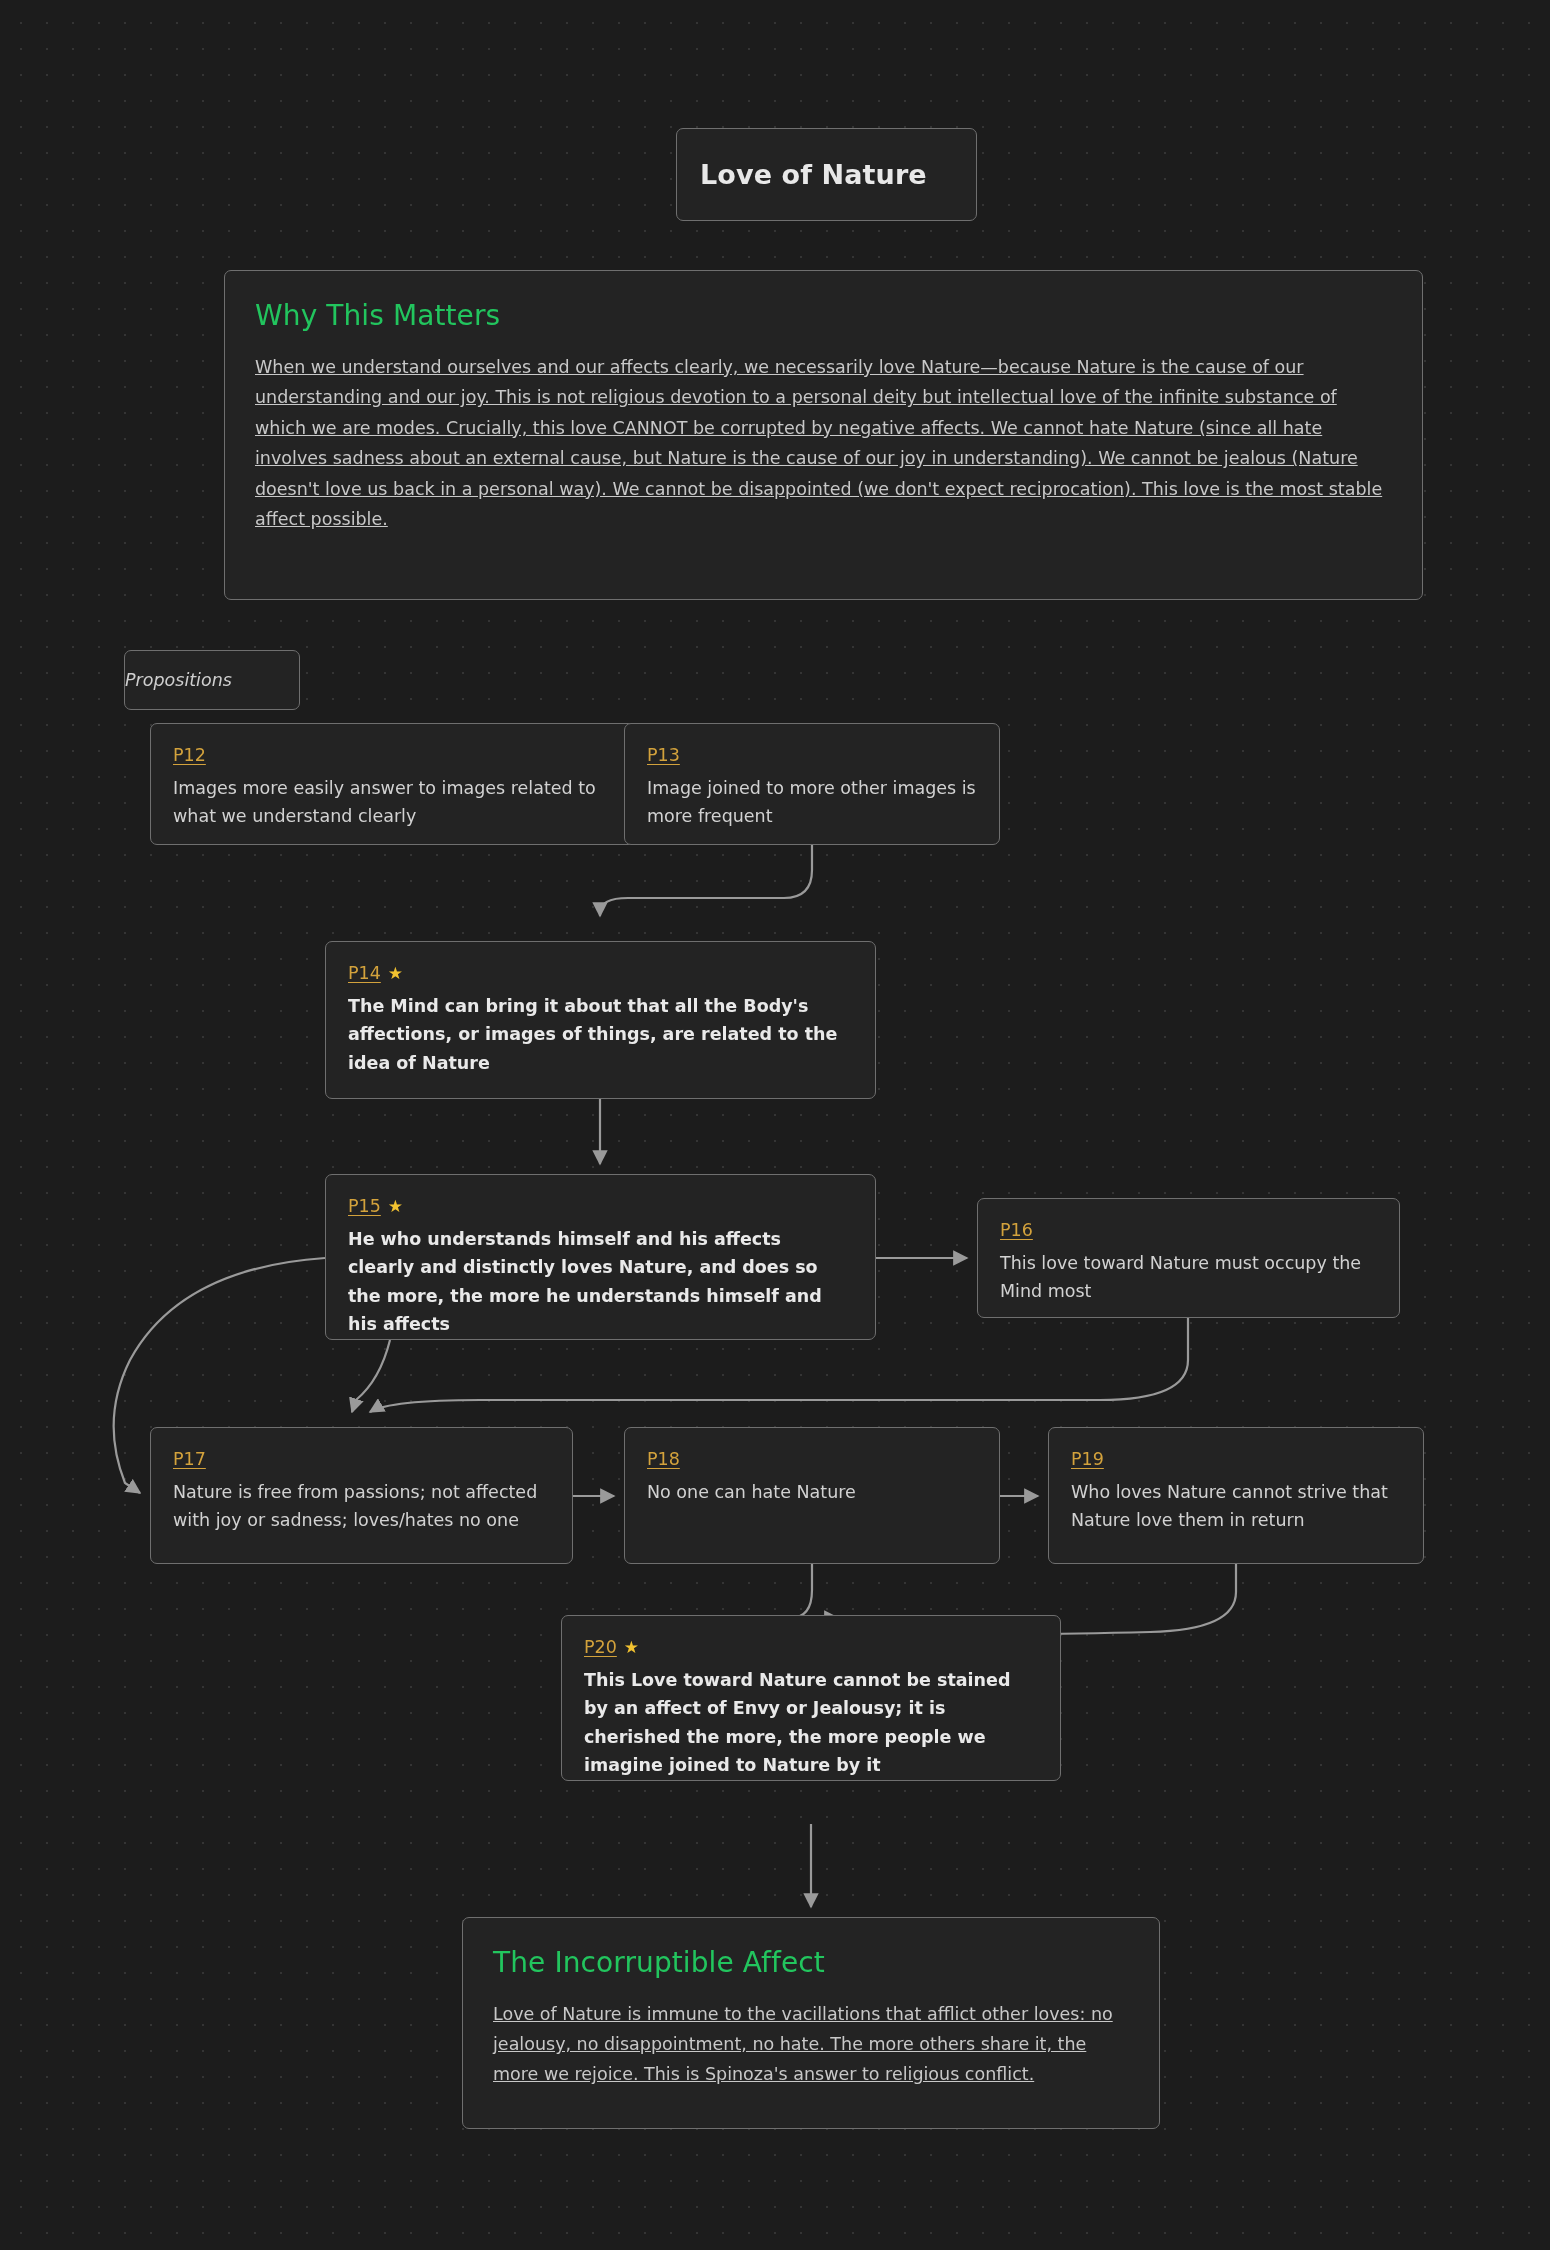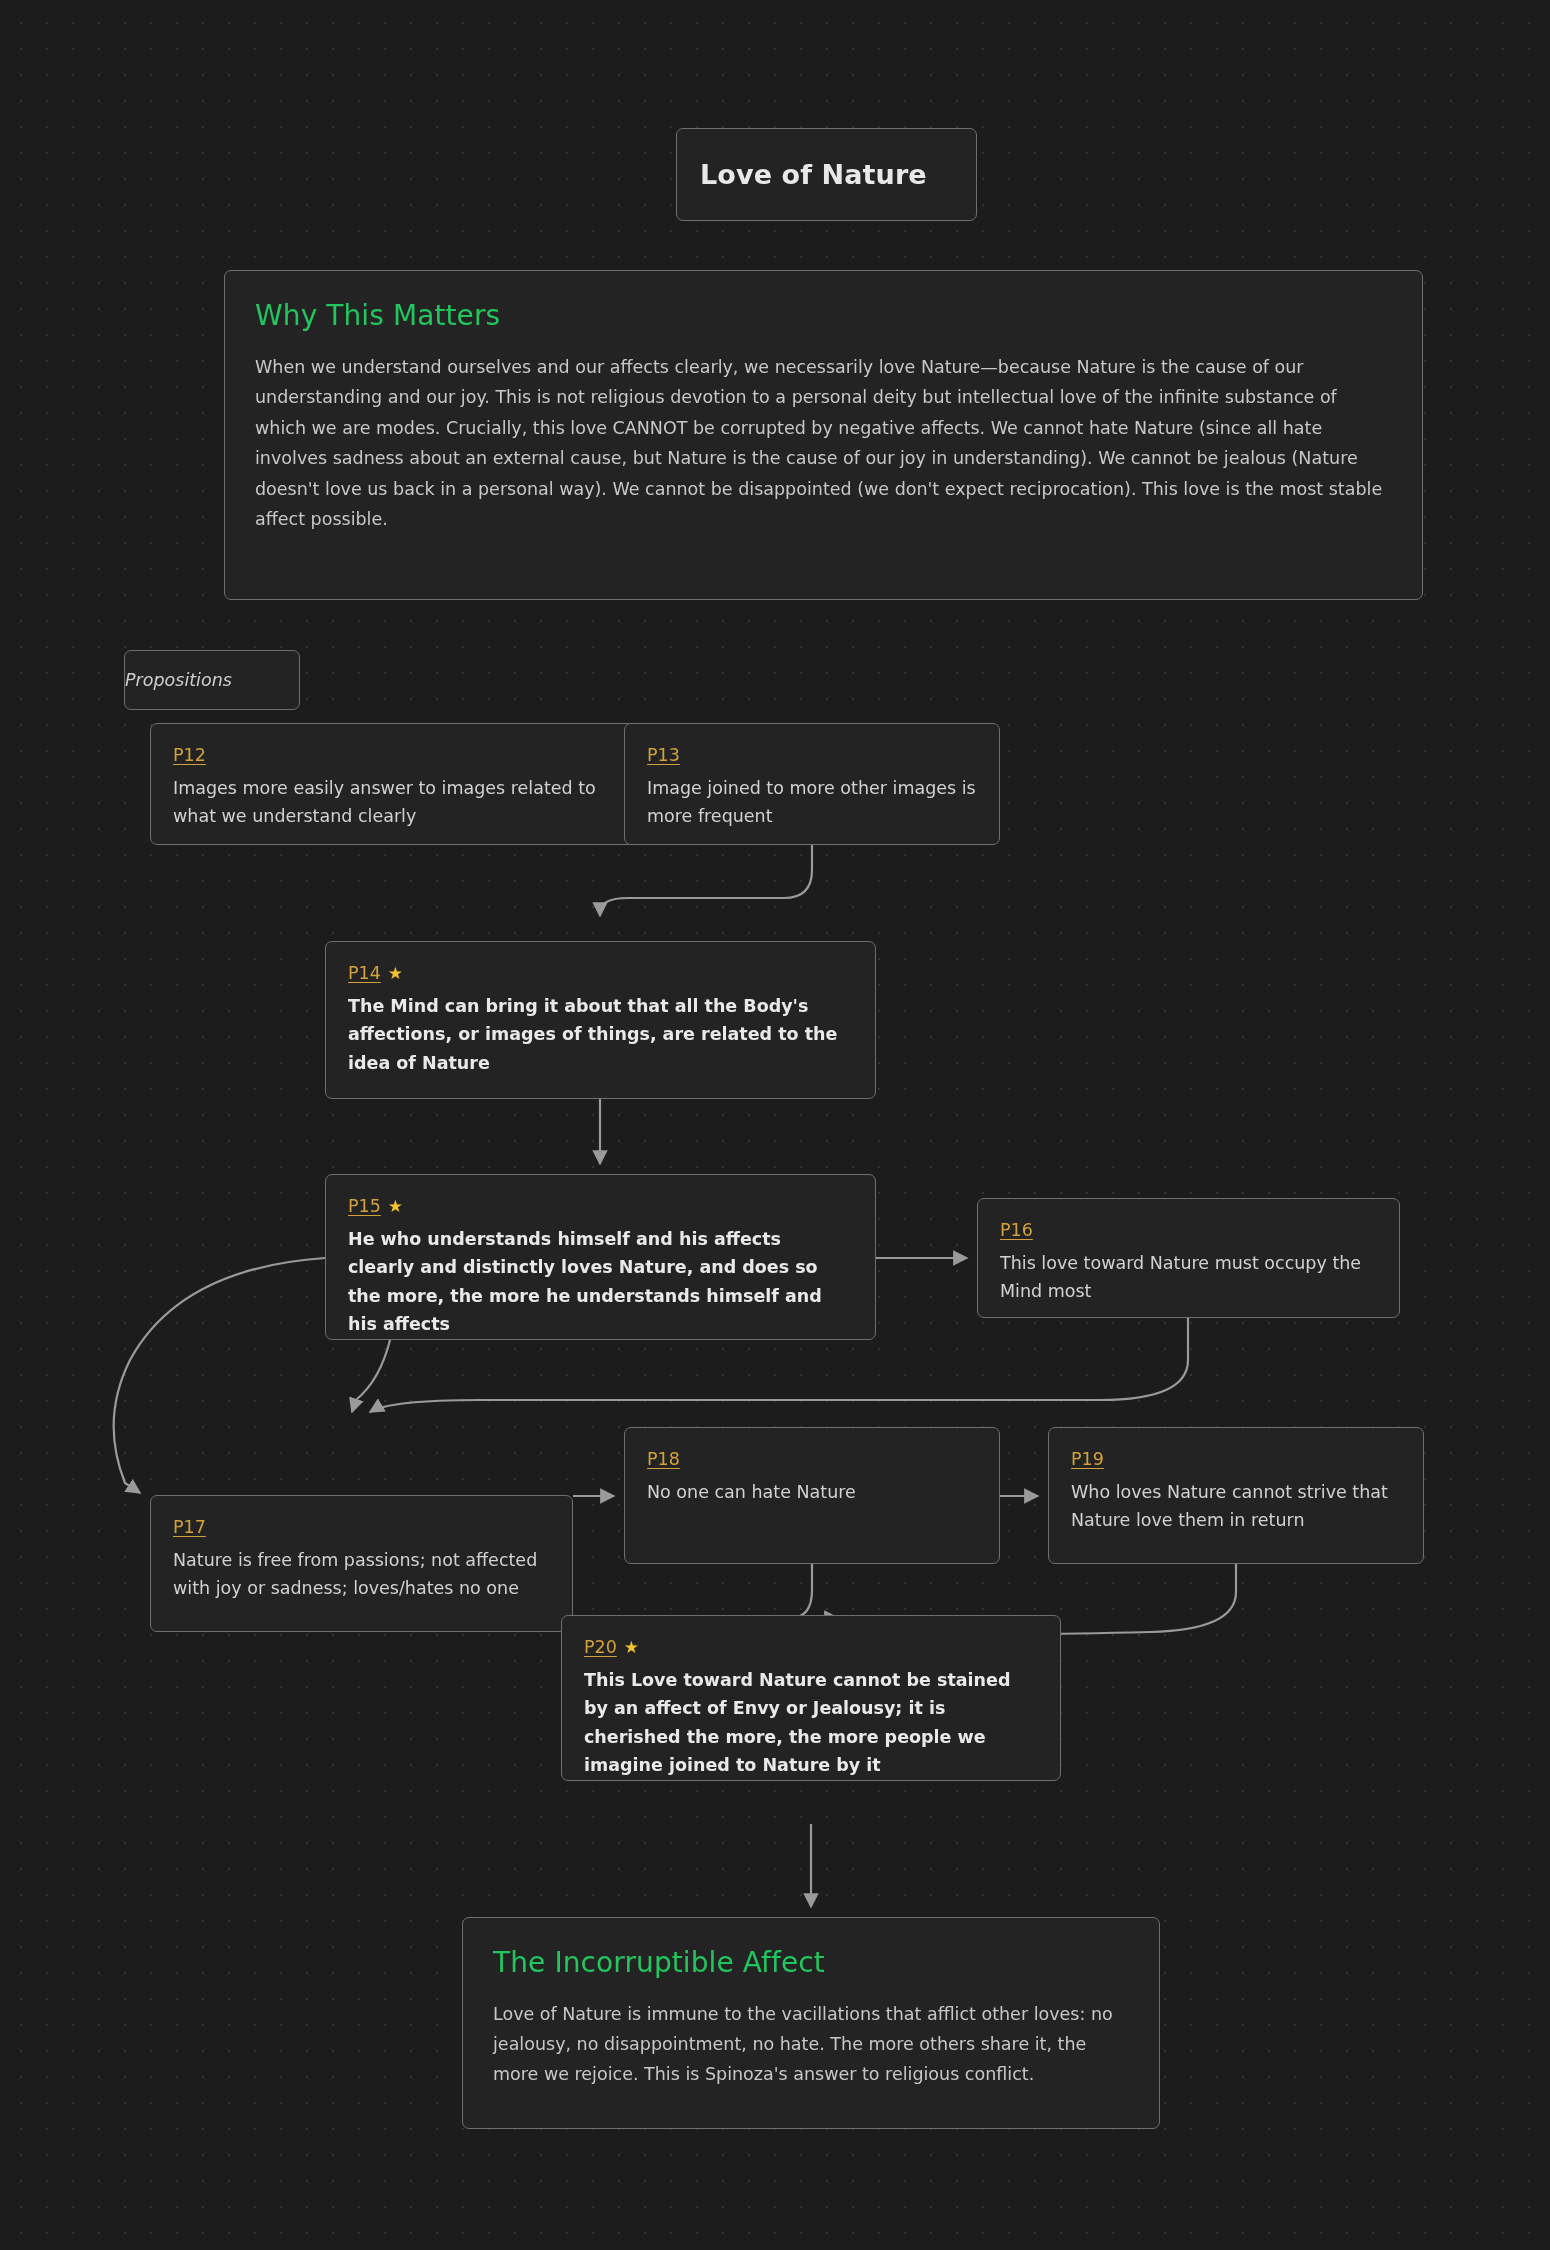--- a/index.html
+++ b/index.html
@@ -52,20 +52,21 @@
     font-size: 28px;
     font-weight: normal;
     color: #22c55e;
     margin-bottom: 20px;
     letter-spacing: 0.1px;
   }
   .panel p {
     font-size: 17.5px;
     line-height: 1.74;
     color: #c8c8c8;
+    text-decoration: underline;
   }
   .why-node {
     left: 224px; top: 270px;
     width: 1199px; height: 330px;
   }
   .badge-node {
     left: 124px; top: 650px;
     width: 176px; height: 60px;
     display: flex; align-items: center;
   }
@@ -101,21 +102,21 @@
   }
   .prop.key .body {
     font-weight: bold;
     color: #e9e9e9;
   }
   .n-p12 { left: 150px; top: 723px; width: 485px; height: 122px; }
   .n-p13 { left: 624px; top: 723px; width: 376px; height: 122px; }
   .n-p14 { left: 325px; top: 925px; width: 551px; height: 158px; margin-top: 16px; }
   .n-p15 { left: 325px; top: 1174px; width: 551px; height: 166px; }
   .n-p16 { left: 977px; top: 1198px; width: 423px; height: 120px; }
-  .n-p17 { left: 150px; top: 1495px; width: 423px; height: 137px; }
+  .n-p17 { left: 150px; top: 1427px; width: 423px; height: 137px; }
   .n-p18 { left: 624px; top: 1427px; width: 376px; height: 137px; }
   .n-p19 { left: 1048px; top: 1427px; width: 376px; height: 137px; }
   .n-p20 { left: 561px; top: 1615px; width: 500px; height: 166px; }
   .concl-node {
     left: 462px; top: 1917px;
     width: 698px; height: 212px;
   }
   .concl-node p { font-size: 17.5px; line-height: 1.72; }
 </style>
 </head>

